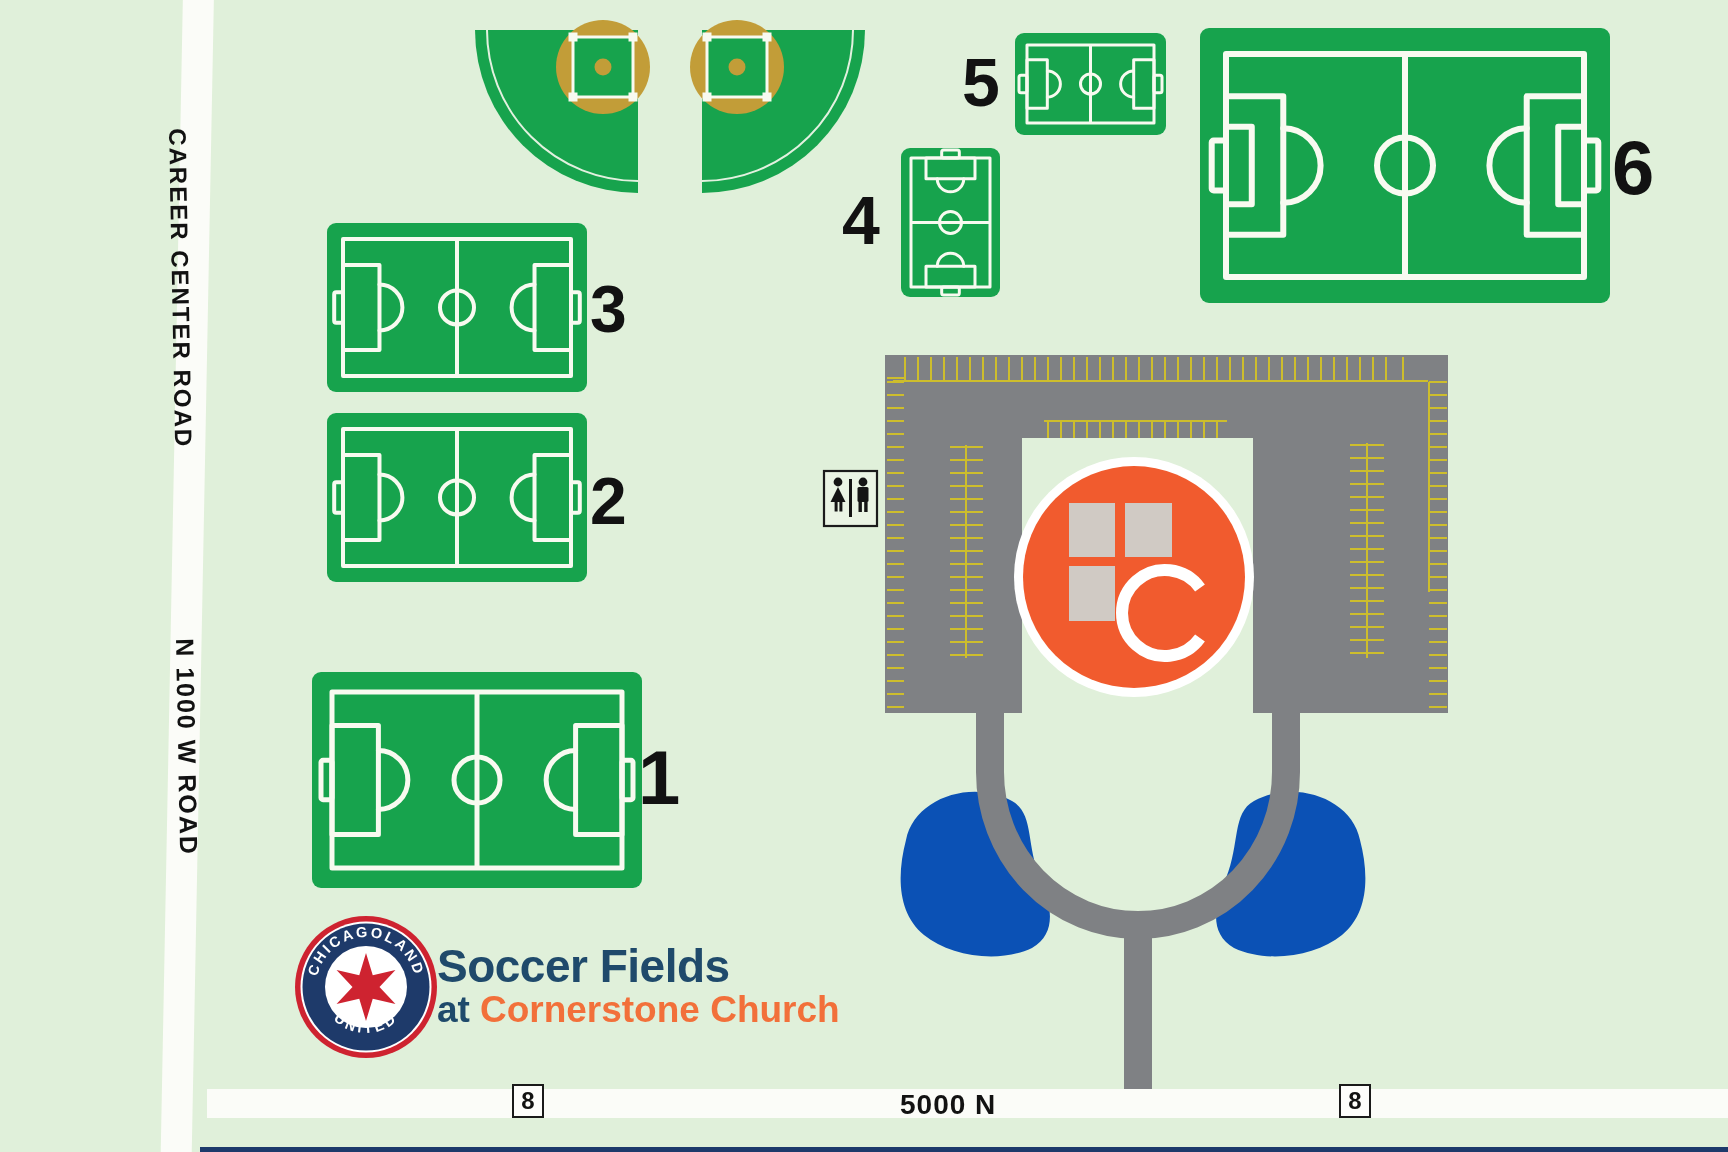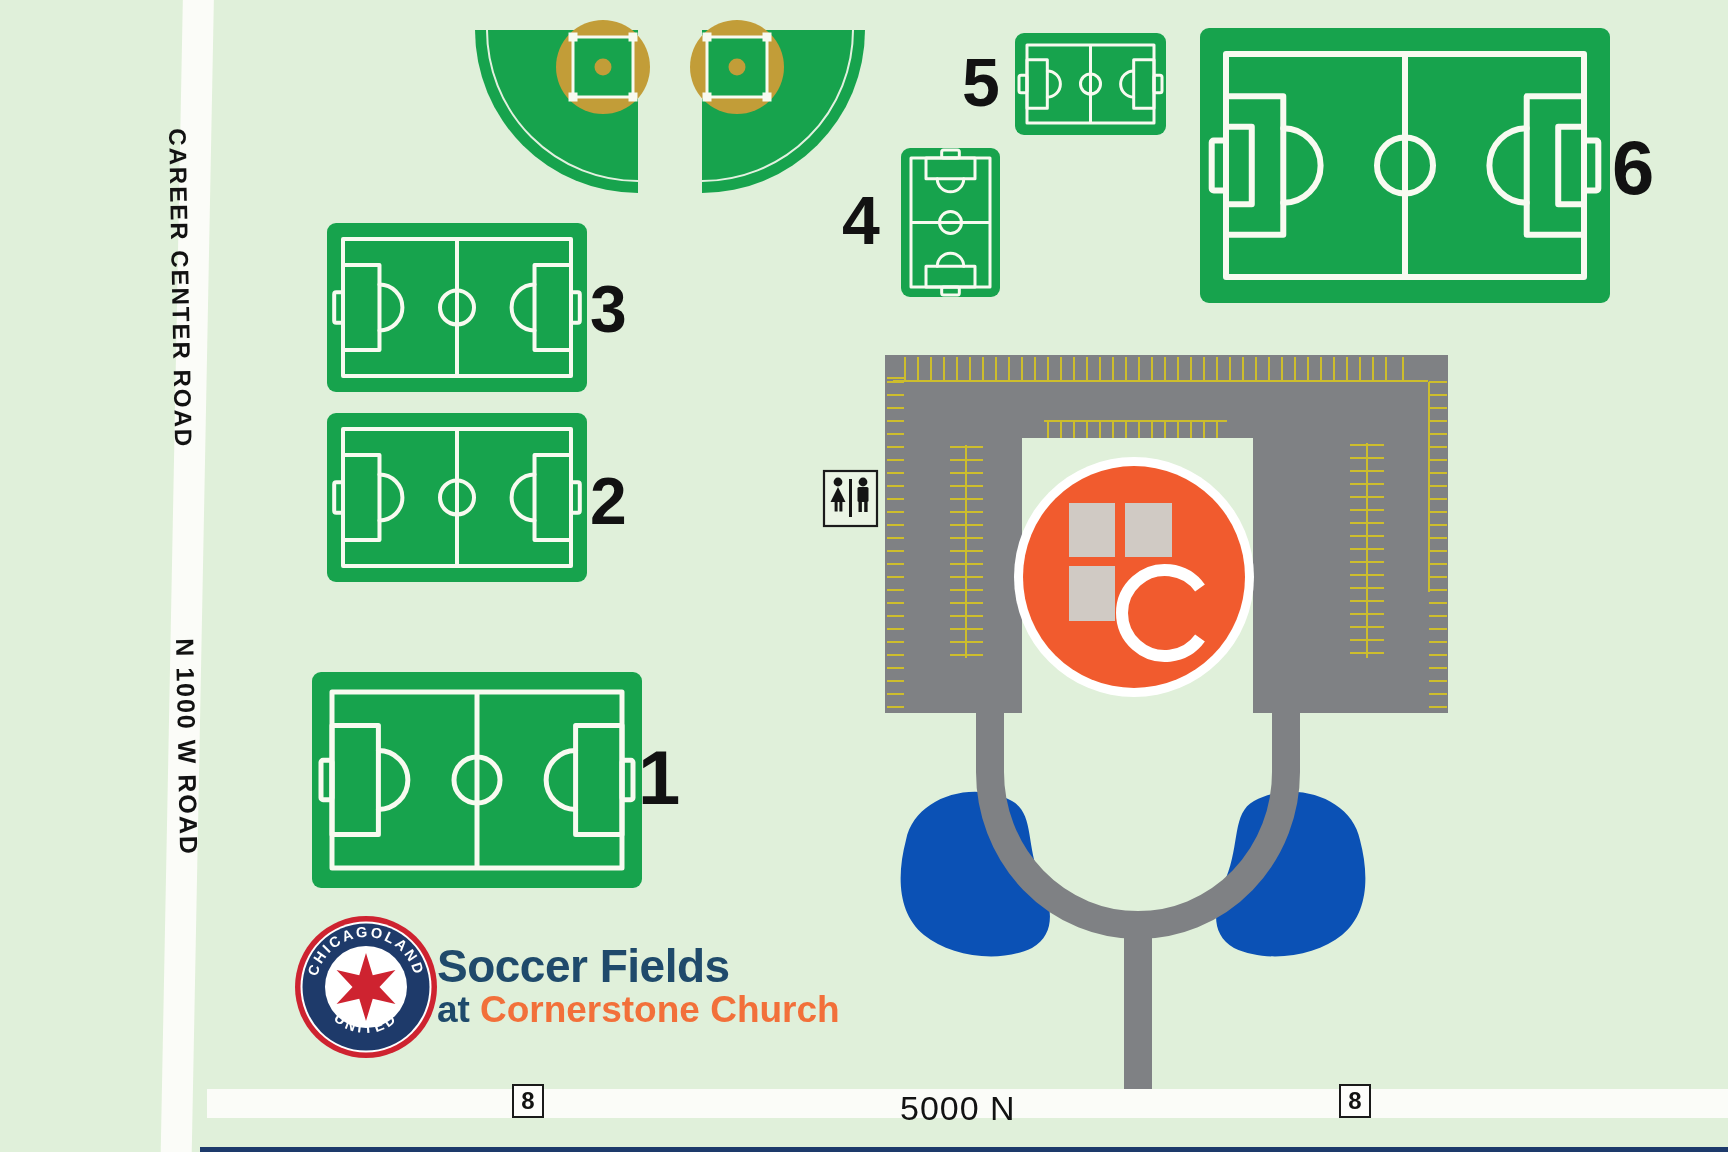--- a/index.html
+++ b/index.html
@@ -1,21 +1,21 @@
 <!DOCTYPE html>
 <html><head>
 <meta charset="utf-8">
 <style>
   html,body{margin:0;padding:0;background:#cfcfcf;}
   #stage{position:relative;width:1728px;height:1152px;overflow:hidden;
          font-family:"Liberation Sans","DejaVu Sans",sans-serif;}
   #decor-layer{position:absolute;left:0;top:0;width:1728px;height:1152px;}
   .road-label-v{position:absolute;transform-origin:0 0;transform:rotate(88.9deg);
       font-weight:bold;font-size:24px;letter-spacing:2px;color:#121212;white-space:nowrap;line-height:26px;}
-  .road-label-h{position:absolute;font-weight:normal;font-size:34px;letter-spacing:1px;color:#121212;white-space:nowrap;}
+  .road-label-h{position:absolute;font-weight:bold;font-size:28px;letter-spacing:1px;color:#121212;white-space:nowrap;}
   .fnum{position:absolute;font-weight:bold;color:#121212;line-height:1;}
   .route-badge{position:absolute;width:32px;height:34px;background:#fdfdfb;border:2px solid #1a1a1a;
       display:flex;align-items:center;justify-content:center;font-weight:bold;font-size:24px;color:#121212;box-sizing:border-box;}
   #title-block{position:absolute;left:437px;top:942px;}
   #title-line1{font-weight:bold;font-size:46px;letter-spacing:-0.5px;line-height:48px;}
   #title-line2{font-weight:bold;font-size:37px;line-height:40px;}
   #title-line2 .hl{margin-left:10px;}
   #club-logo{position:absolute;left:291px;top:912px;}
 </style>
 </head>

